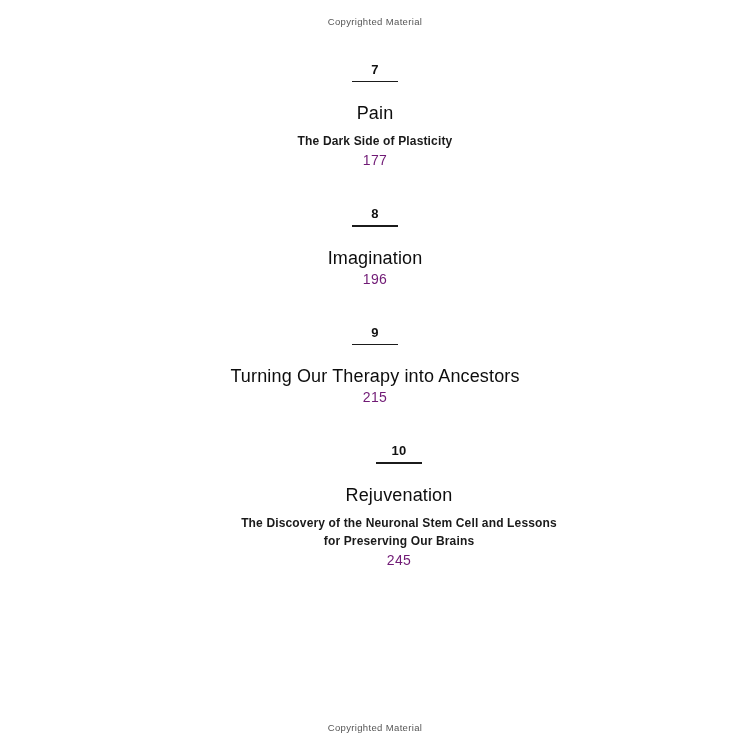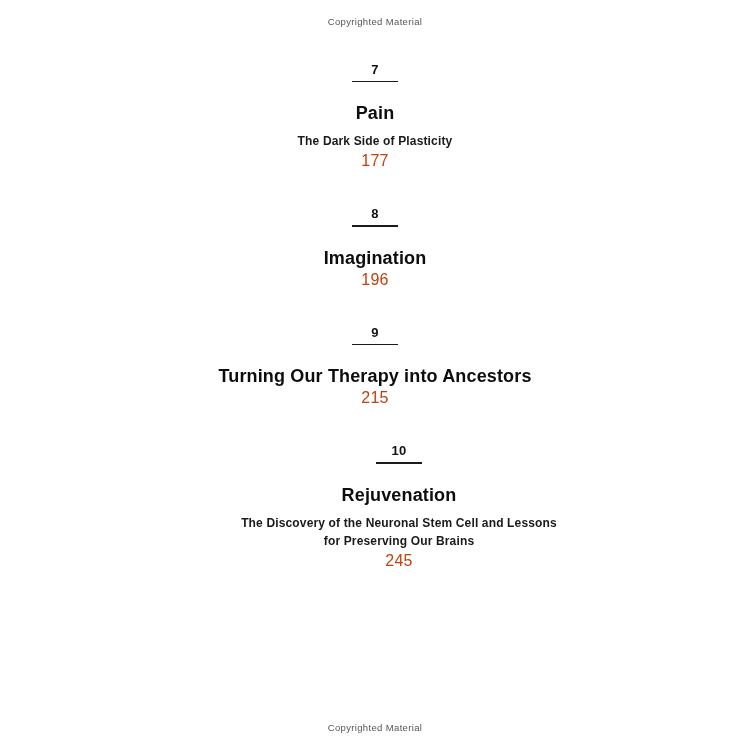--- a/index.html
+++ b/index.html
@@ -74,46 +74,46 @@
   .chapter-rule {
     width: 46px;
     height: 1.4px;
     background: #1b1b1b;
     margin-top: 4px;
   }
 
   .chapter-title {
     margin-top: 20px;
     font-size: 18px;
-    font-weight: 700;
+    font-weight: 400;
     line-height: 22px;
     letter-spacing: 0.15px;
     color: #0d0d0d;
     text-align: center;
     white-space: nowrap;
   }
 
   .chapter-subtitle {
     margin-top: 8px;
     max-width: 330px;
     font-size: 12px;
     font-weight: 700;
     line-height: 18px;
     letter-spacing: 0.15px;
     color: #1a1a1a;
     text-align: center;
   }
 
   .chapter-page {
     margin-top: 2px;
-    font-size: 16px;
+    font-size: 14px;
     font-weight: 400;
     line-height: 17px;
     letter-spacing: 0.3px;
-    color: #c2410c;
+    color: #701a75;
     text-align: center;
   }
 </style>
 </head>
 <body>
 
 <div class="page">
 
   <div class="running-head">Copyrighted Material</div>
 

